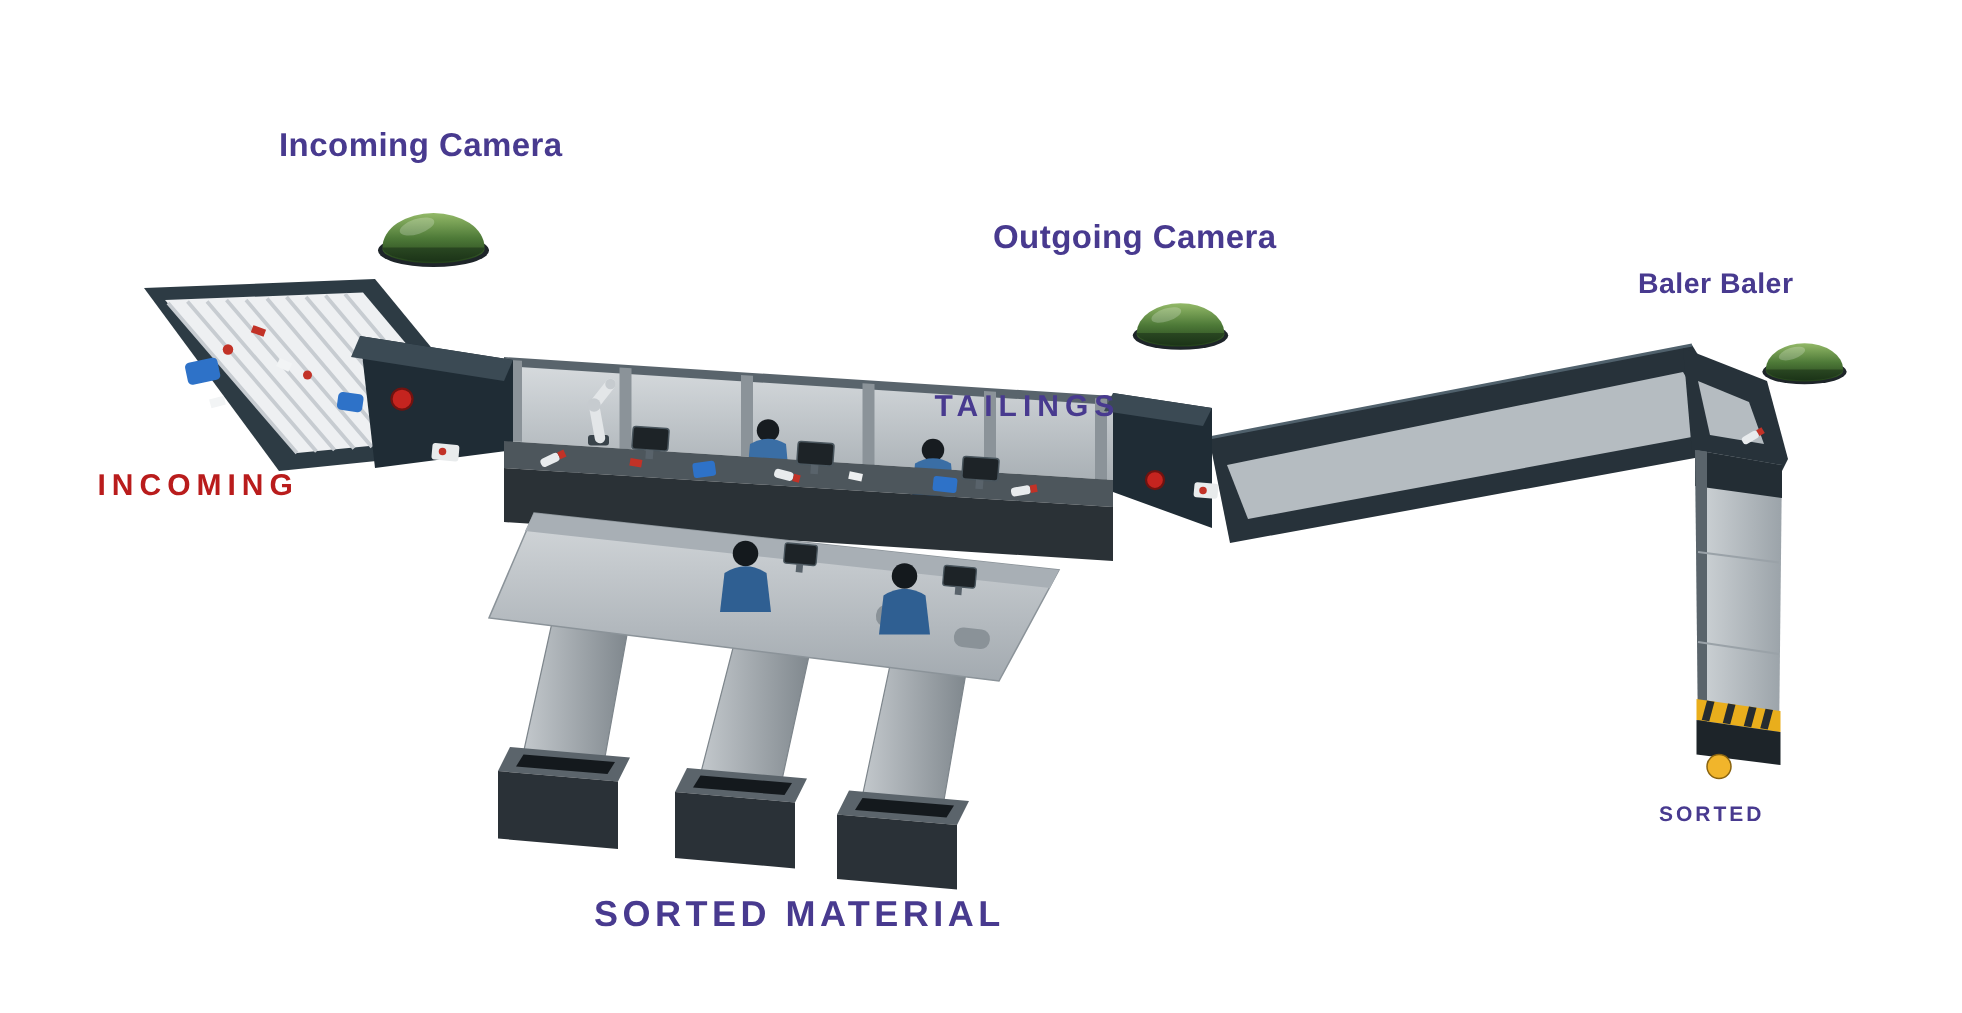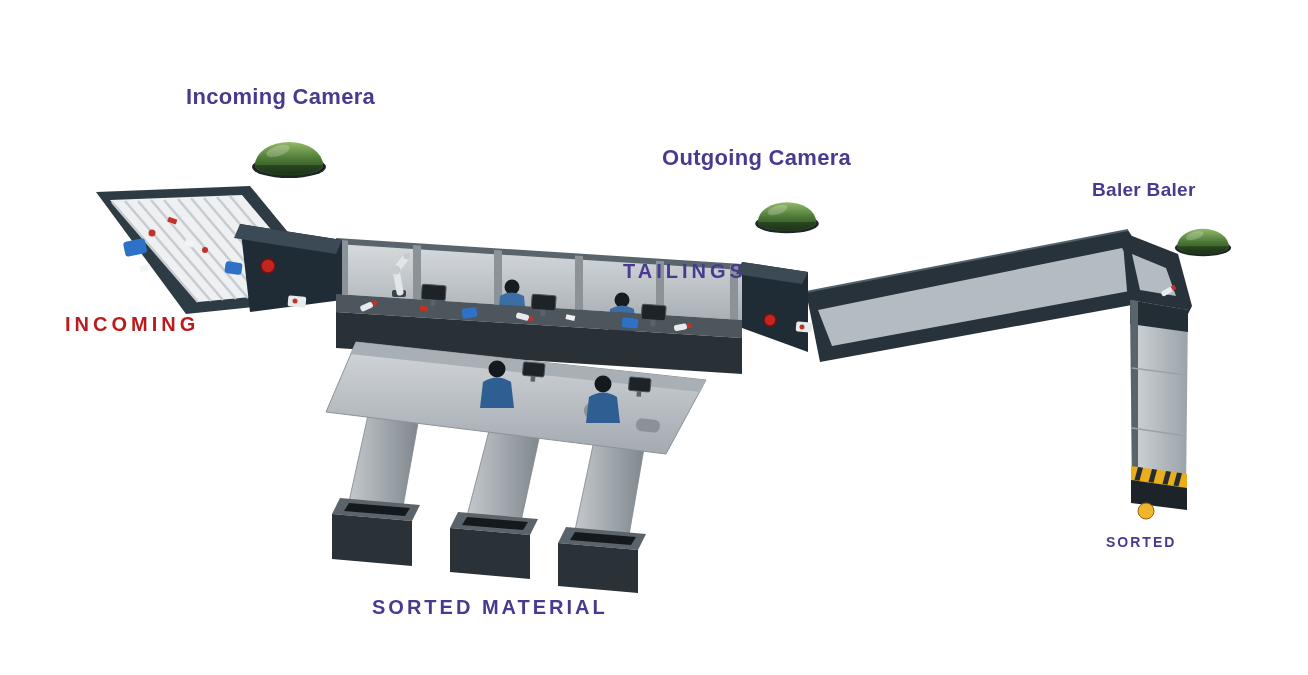--- a/index.html
+++ b/index.html
@@ -228,15 +228,15 @@
 <div class="lbl" style="left: 662px; top: 145px; font-size: 22px; color: rgb(72, 58, 143);">Outgoing Camera</div>
 
 <div class="lbl" style="left: 1092px; top: 179px; font-size: 19px; color: rgb(72, 58, 143);">Baler Baler</div>
 
 <div class="lbl caps" style="left: 623px; top: 215px; font-size: 20px; color: rgb(72, 58, 143); margin-top: 45px;">TAILINGS</div>
 
 <div class="lbl caps" style="left: 65px; top: 313px; font-size: 20px; color: #b91c1c;">INCOMING</div>
 
 <div class="lbl" style="left: 1106px; top: 534px; font-size: 14px; letter-spacing: 2px; color: rgb(72, 58, 143);">SORTED</div>
 
-<div class="lbl caps" style="left: 372px; top: 596px; font-size: 20px; letter-spacing: 3px; color: rgb(72, 58, 143);">SORTED MATERIAL</div>
+<div class="lbl caps" style="left: 396px; top: 596px; font-size: 24px; letter-spacing: 3px; color: rgb(72, 58, 143);">SORTED MATERIAL</div>
 
 </div>
 
 </body></html>

